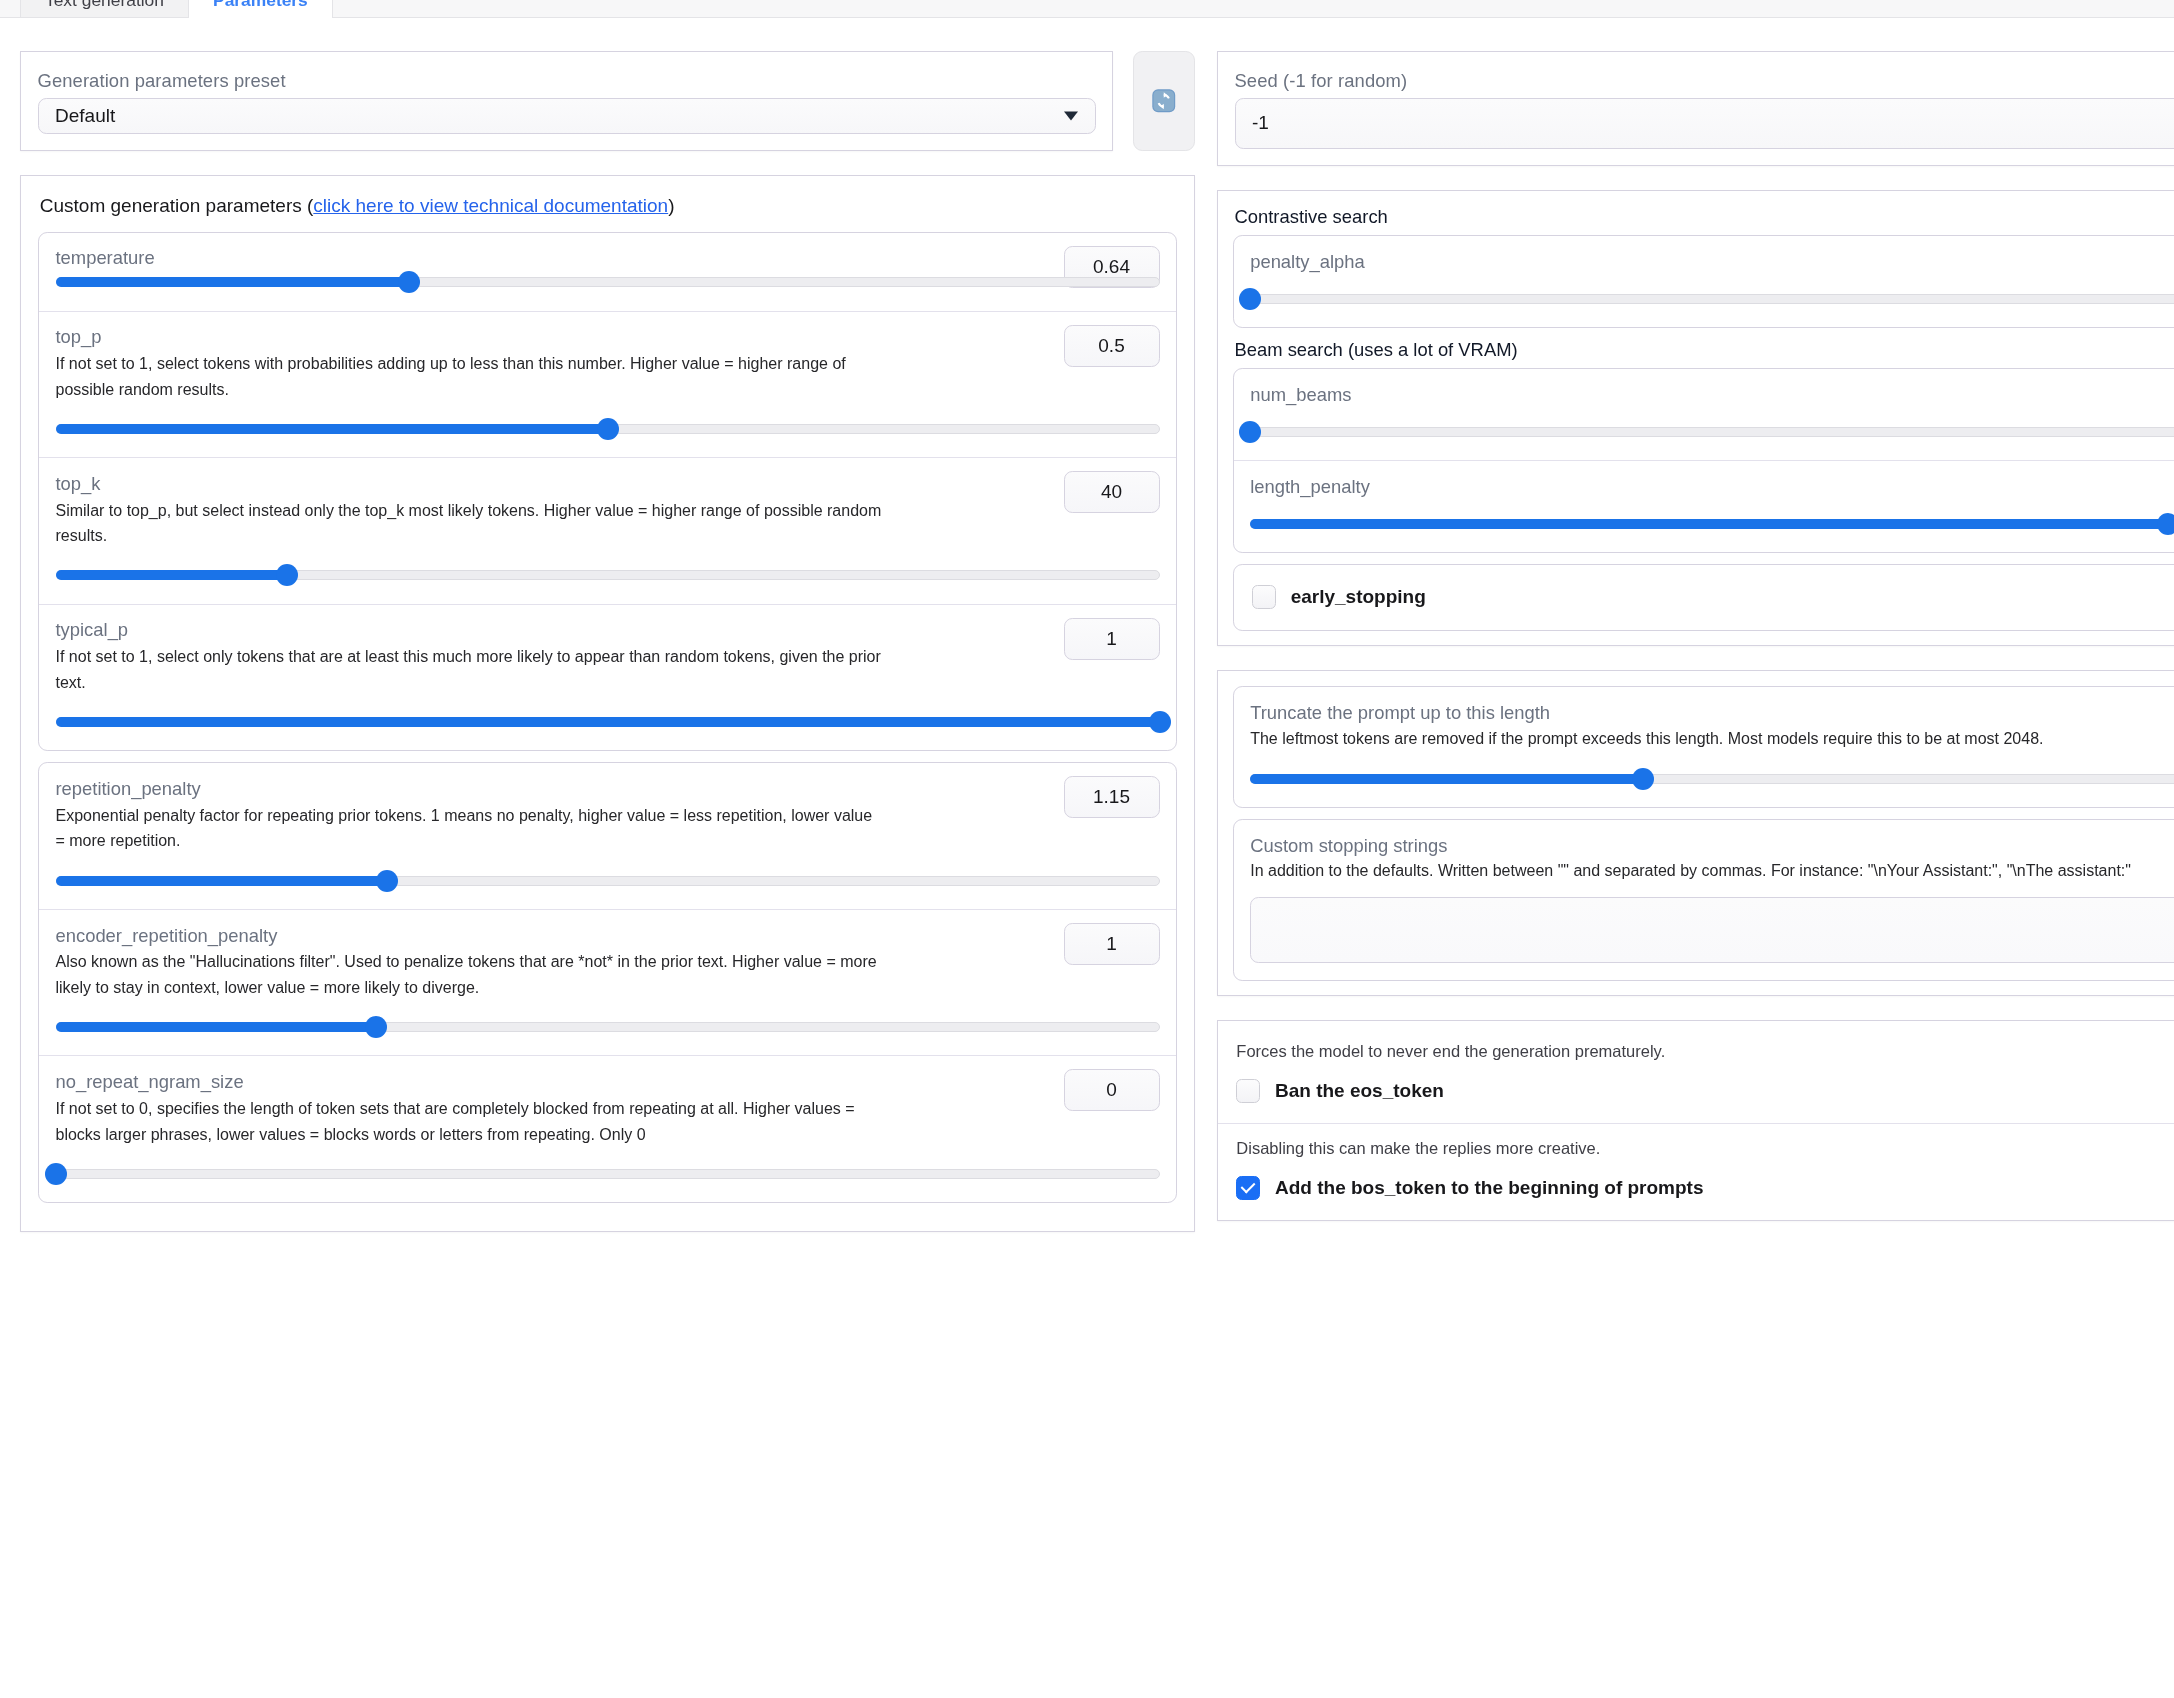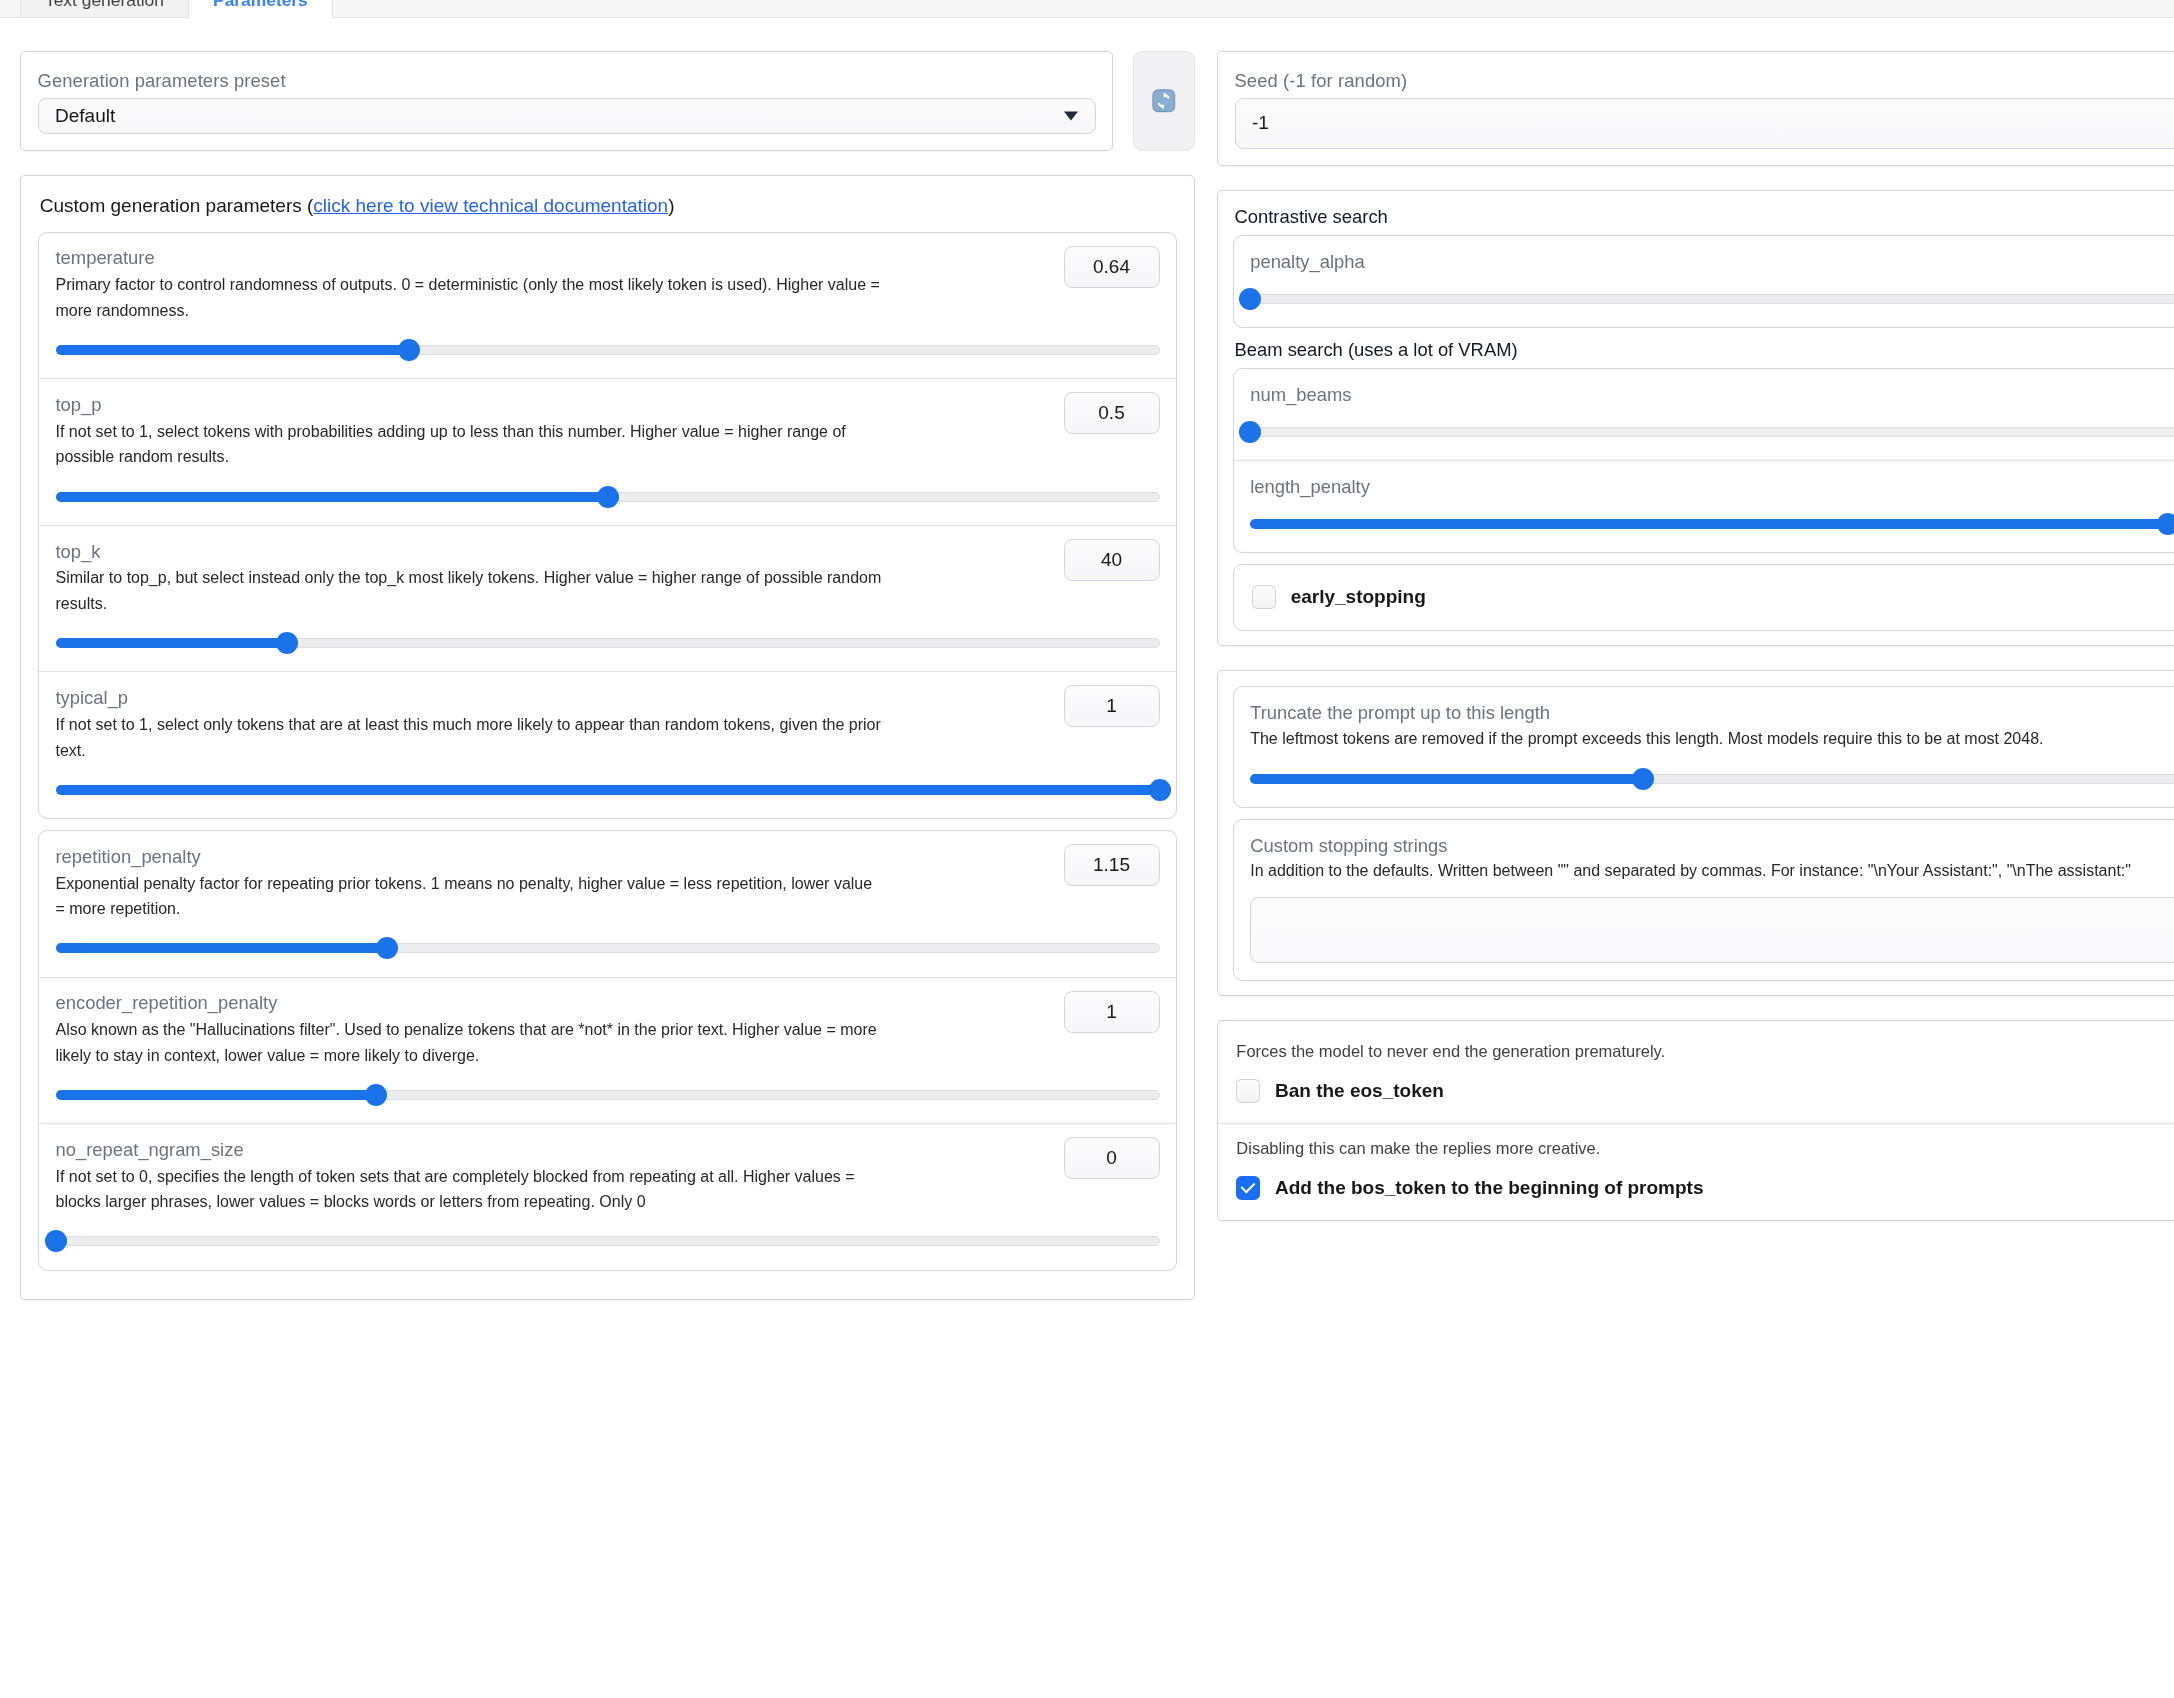--- a/index.html
+++ b/index.html
@@ -61,21 +61,21 @@
     gap: 22px;
     padding: 33px 0 0 20px;
   }
   .col-left  { width: 1175px; flex: none; }
   .col-right { width: 1377px; flex: none; }
 
   
   .panel {
     background: #ffffff;
     border: 0.9px solid #d6d3e0;
-    border-radius: 5px;
+    border-radius: 0;
     padding: 16.5px;
     box-shadow: 0 0.9px 1.8px rgba(0,0,0,0.035);
   }
 
   .inner {
     background: #ffffff;
     border: 0.9px solid #d6d3e0;
     border-radius: 9.2px;
     padding: 13px 16.5px 16.5px 16.5px;
   }
@@ -320,21 +320,20 @@
 
       <div class="panel" style="margin-top:24px; padding:17px;">
         <div class="panel-title">
           <span>Custom generation parameters (</span><a href="#">click here to view technical documentation</a><span>)</span>
         </div>
 
         <div class="sliderbox">
 
           <div class="param">
             <div class="name">temperature</div>
-            <div class="info">Primary factor to control randomness of outputs. 0 = deterministic (only the most likely token is used). Higher value = more randomness.</div>
             <div class="numbox">0.64</div>
             <div class="slider">
               <div class="track"></div>
               <div class="fill" style="width: 32%;"></div>
               <div class="thumb" style="left: 32%;"></div>
             </div>
           </div>
 
           <div class="param">
             <div class="name">top_p</div>

